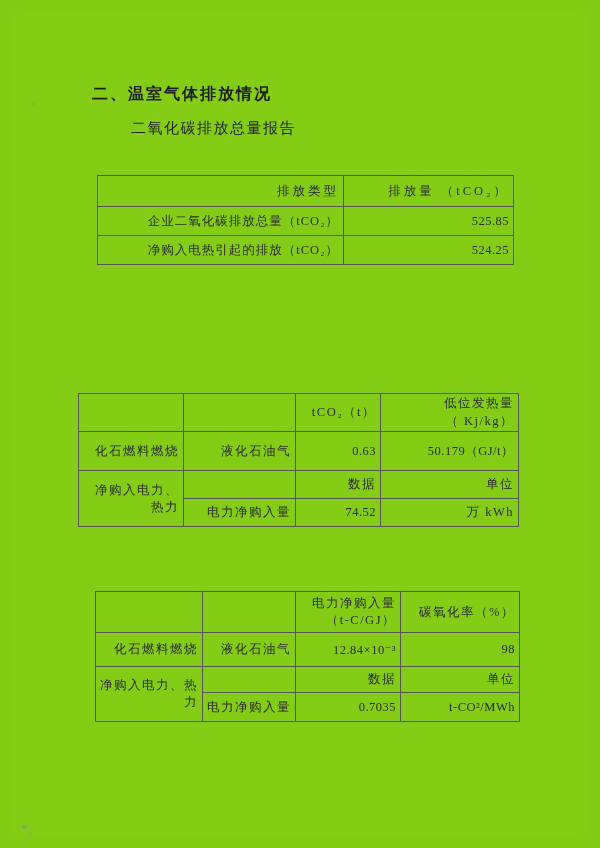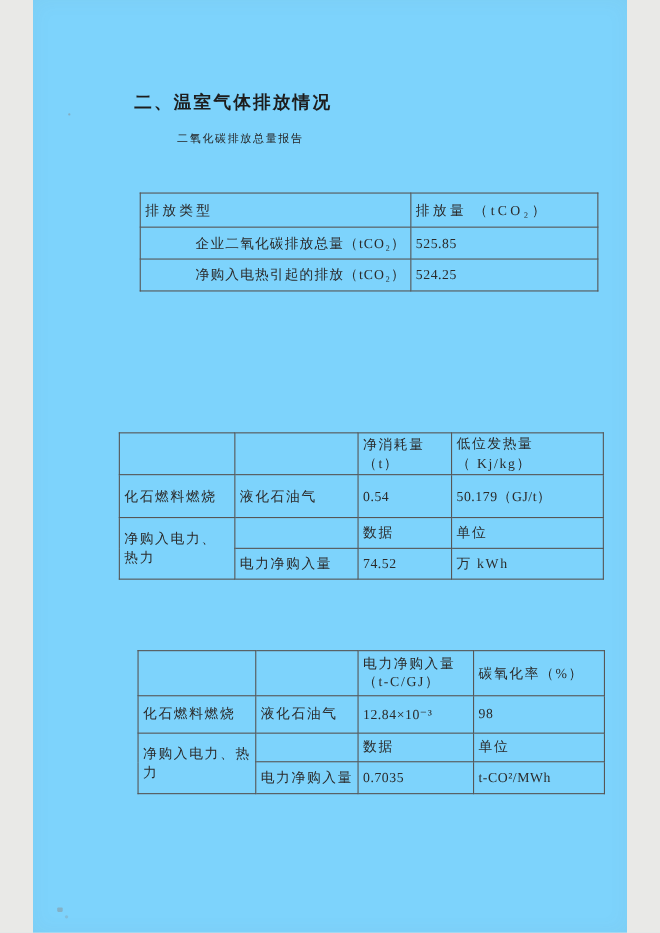--- a/index.html
+++ b/index.html
@@ -1,20 +1,20 @@
 <!DOCTYPE html>
 <html><head>
 <meta charset="utf-8">
 <style>
   html,body{margin:0;padding:0;background:#e9e9e7;}
   .page{
     position:relative;
-    width:540px;height:848px;
+    width:600px;height:848px;
     margin:0 auto;
-    background:#7dd3fc;
+    background:#84cc16;
     font-family:"Liberation Serif","DejaVu Serif",serif;
     color:#2a2a2a;
     overflow:hidden;
     box-shadow:inset 0 0 18px rgba(120,120,110,0.06);
   }
   .heading{
     position:absolute;
     font-family:"Liberation Sans","DejaVu Sans",sans-serif;
     font-weight:bold;
     font-size:16px;
@@ -22,33 +22,33 @@
     letter-spacing:2px;
     color:#1d1d1d;
     white-space:nowrap;
   }
   .h-emissions{left:92px;top:84px;}
   .h-activity{left:88px;top:352px;}
   .h-factors{left:88px;top:544px;}
   .subtitle{
     position:absolute;
     left:131px;top:119px;
-    font-size:10px;
+    font-size:15px;
     letter-spacing:1.5px;
     color:#242424;
     white-space:nowrap;
   }
   table.t{
     position:absolute;
     border-collapse:collapse;
     table-layout:fixed;
   }
   table.t td{
     border:1px solid #565656;
-    text-align:left;
+    text-align:right;
     vertical-align:middle;
     font-size:12.5px;
     letter-spacing:1.5px;
     padding:0 4px;
     color:#2b2b2b;
     overflow:hidden;
   }
   table.t td.num{letter-spacing:0.5px;}
   table.t td.pre{white-space:pre-line;line-height:1.4;}
   
@@ -118,28 +118,28 @@
     <colgroup>
         <col>
         <col>
         <col>
         <col>
       </colgroup>
     <tbody>
       <tr class="hdr">
         <td></td>
         <td></td>
-        <td>净消耗量（t）</td>
+        <td>tCO₂（t）</td>
         <td class="pre">低位发热量
 （ Kj/kg）</td>
       </tr>
       <tr>
         <td>化石燃料燃烧</td>
         <td>液化石油气</td>
-        <td class="num">0.54</td>
+        <td class="num">0.63</td>
         <td class="num">50.179（GJ/t）</td>
       </tr>
       <tr>
         <td rowspan="2">净购入电力、热力</td>
         <td></td>
         <td>数据</td>
         <td>单位</td>
       </tr>
       <tr>
         <td>电力净购入量</td>

